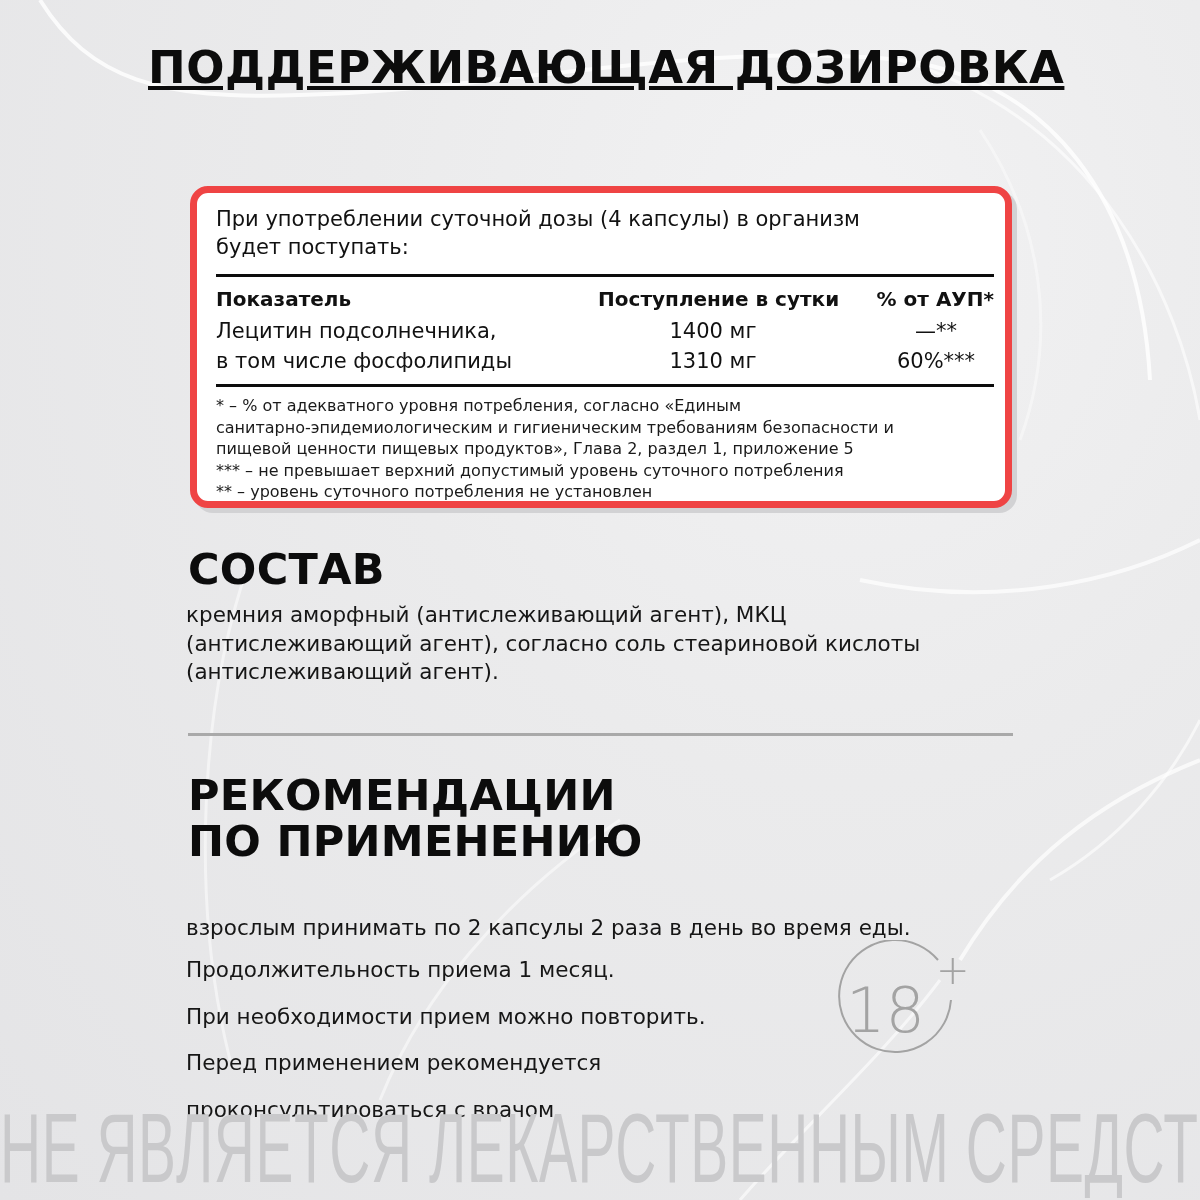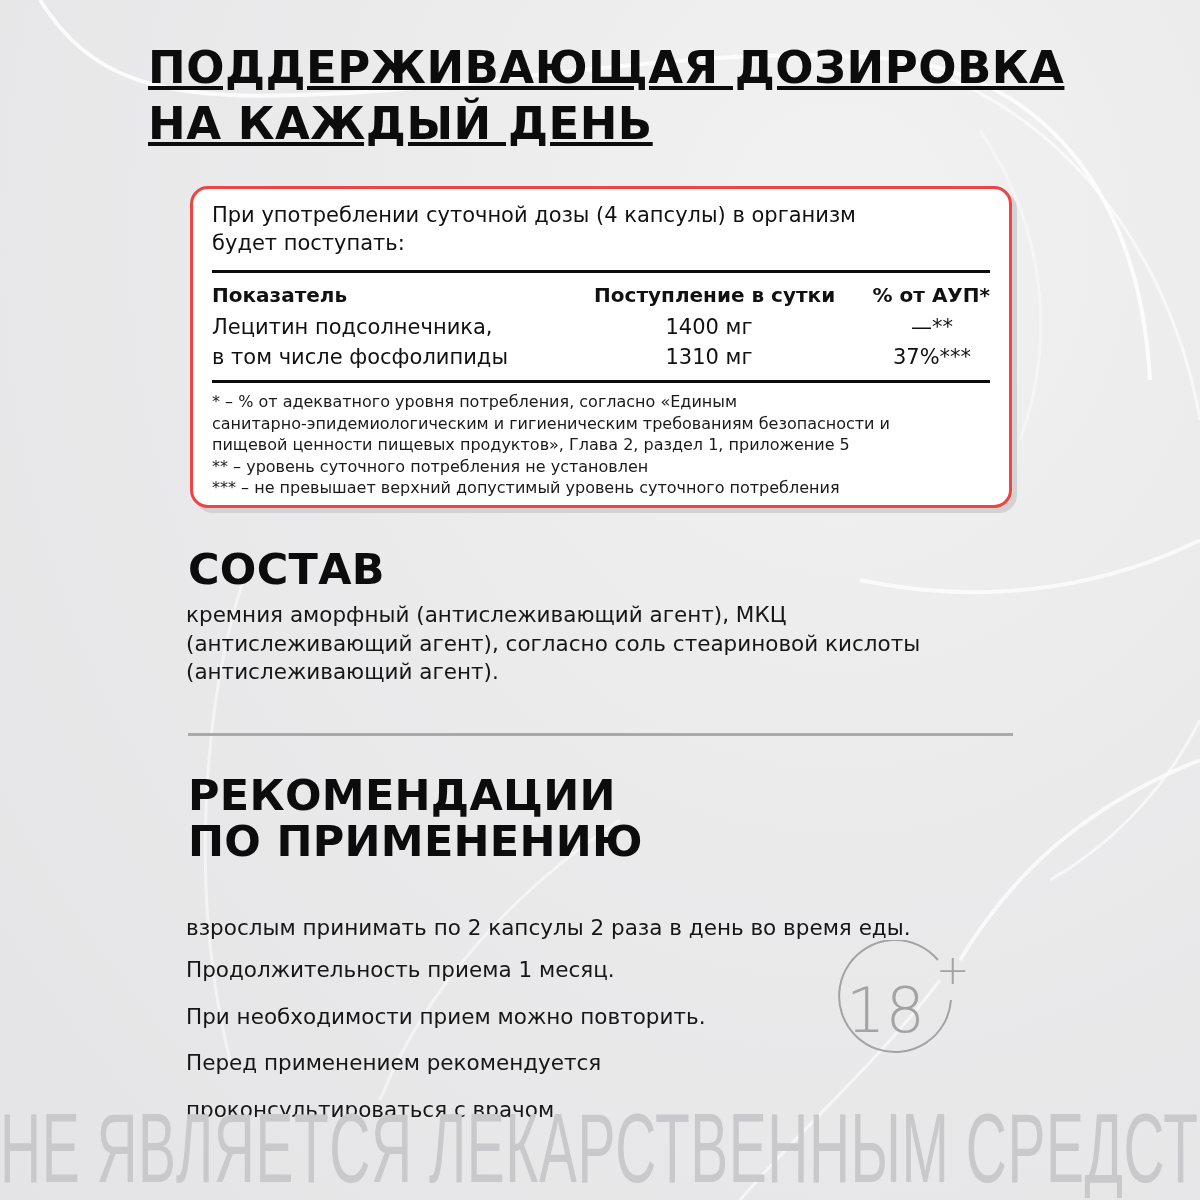--- a/index.html
+++ b/index.html
@@ -14,21 +14,21 @@
 
     .title {
       position: absolute; left: 148px; top: 40px;
       font-size: 45px; font-weight: bold; line-height: 56px;
       letter-spacing: 0.5px; color: #0c0c0c; text-decoration: underline;
     }
     .title .line { display: block; white-space: nowrap; }
 
     .card {
       position: absolute; left: 190px; top: 186px; width: 822px; height: 322px;
-      background: #fff; border: 3px solid #ef4444; border-radius: 18px;
+      background: #fff; border: 7px solid #ef4444; border-radius: 18px;
       box-shadow: 5px 5px 0 #d2d2d4;
       padding: 12px 22px 0 19px;
     }
     .card-intro { font-size: 21px; line-height: 28px; color: #111; }
     .rule { height: 3px; background: #0c0c0c; margin-top: 13px; width: 778px; }
     .tbl { width: 778px; margin-top: 7px; }
     .tbl-row { display: flex; font-size: 21px; line-height: 30px; }
     .tbl-row.head { font-weight: bold; font-size: 20px; line-height: 30px; margin-bottom: 2px; gap: 16px; }
     .c1 { width: 352px; white-space: nowrap; }
     .c2 { width: 290px; text-align: center; white-space: nowrap; }
@@ -85,21 +85,20 @@
   <path d="M860 580 C 1000 610, 1120 580, 1200 540" fill="none" stroke="#ffffff" stroke-width="4" opacity="0.7"></path>
   <path d="M1200 760 C 1100 800, 1020 860, 960 960" fill="none" stroke="#ffffff" stroke-width="4" opacity="0.7"></path>
   <path d="M250 560 C 200 700, 190 900, 230 1060" fill="none" stroke="#ffffff" stroke-width="3" opacity="0.5"></path>
   <path d="M620 820 C 500 900, 420 1000, 380 1100" fill="none" stroke="#ffffff" stroke-width="3" opacity="0.5"></path>
   <path d="M1050 880 C 1120 840, 1170 780, 1200 720" fill="none" stroke="#ffffff" stroke-width="3" opacity="0.6"></path>
   <path d="M740 1200 C 800 1130, 880 1060, 940 980" fill="none" stroke="#ffffff" stroke-width="3" opacity="0.6"></path>
 </svg>
 
 <div class="title">
   <span class="line">ПОДДЕРЖИВАЮЩАЯ ДОЗИРОВКА</span>
-  <span class="line">НА КАЖДЫЙ ДЕНЬ</span>
 </div>
 
 <div class="card">
   <div class="card-intro">
     <div>При употреблении суточной дозы (4 капсулы) в организм</div>
     <div>будет поступать:</div>
   </div>
   <div class="rule"></div>
   <div class="tbl">
     <div class="tbl-row head">
@@ -108,30 +107,30 @@
       <div class="c3">% от АУП*</div>
     </div>
     <div class="tbl-row body">
       <div class="c1">Лецитин подсолнечника,</div>
       <div class="c2">1400 мг</div>
       <div class="c3">—**</div>
     </div>
     <div class="tbl-row body">
       <div class="c1">в том числе фосфолипиды</div>
       <div class="c2">1310 мг</div>
-      <div class="c3">37%***</div>
+      <div class="c3">60%***</div>
     </div>
   </div>
   <div class="rule2"></div>
   <div class="notes">
     <div>* – % от адекватного уровня потребления, согласно «Единым</div>
     <div>санитарно-эпидемиологическим и гигиеническим требованиям безопасности и</div>
     <div>пищевой ценности пищевых продуктов», Глава 2, раздел 1, приложение 5</div>
+    <div>*** – не превышает верхний допустимый уровень суточного потребления</div>
     <div>** – уровень суточного потребления не установлен</div>
-    <div>*** – не превышает верхний допустимый уровень суточного потребления</div>
   </div>
 </div>
 
 <div class="section-h h-sostav">СОСТАВ</div>
 <div class="sostav-text">
   <div>кремния аморфный (антислеживающий агент), МКЦ</div>
   <div>(антислеживающий агент), согласно соль стеариновой кислоты</div>
   <div>(антислеживающий агент).</div>
 </div>
 

